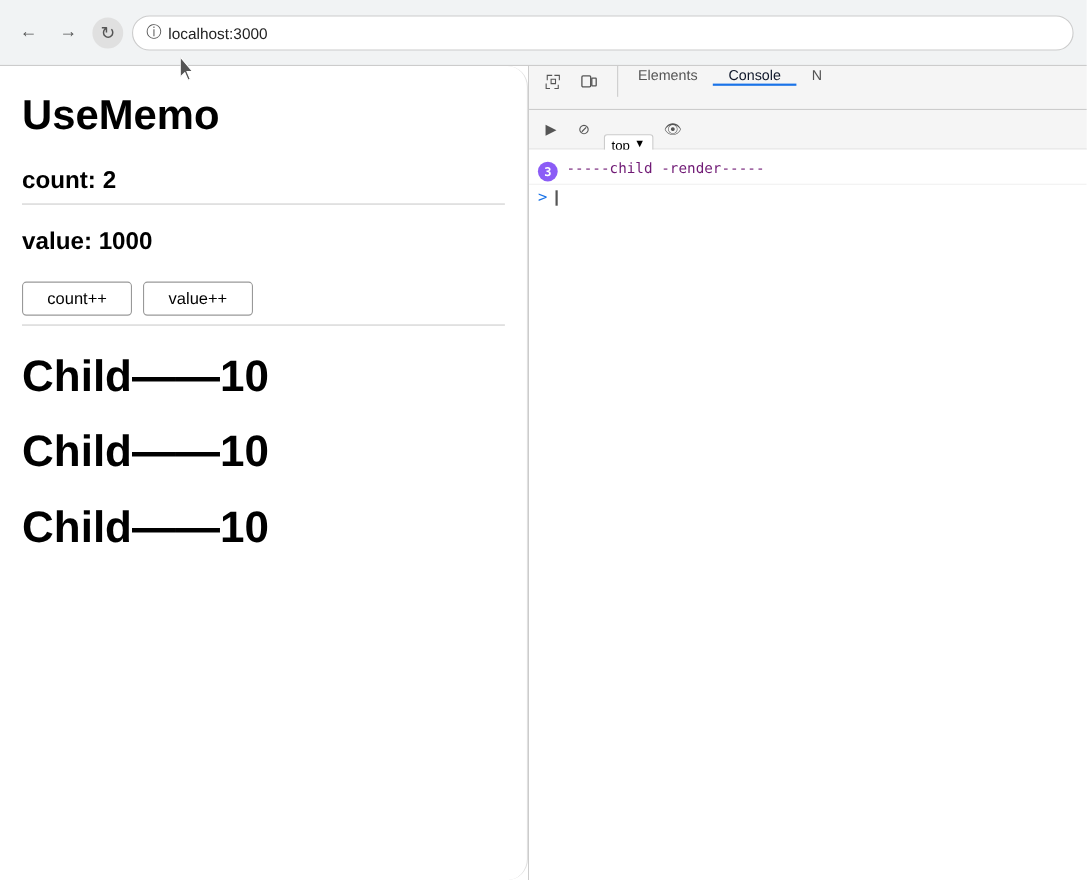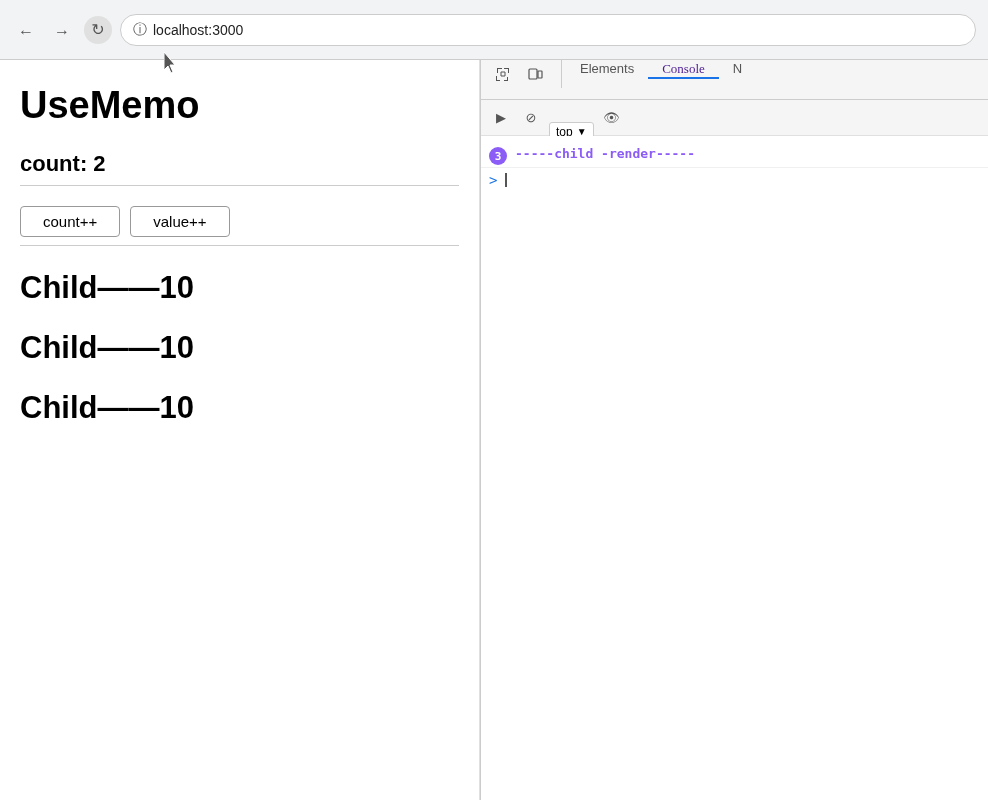--- a/index.html
+++ b/index.html
@@ -51,20 +51,21 @@
       display: flex;
       height: calc(800px - 60px);
     }
 
     
     .app-content {
       width: 480px;
       padding: 24px 20px;
       border-right: 1px solid #e0e0e0;
       overflow-y: auto;
+      border-radius: 19px;
     }
 
     .app-title {
       font-size: 38px;
       font-weight: bold;
       margin-bottom: 24px;
     }
 
     .app-count {
       font-size: 22px;
@@ -94,21 +95,21 @@
       padding: 6px 22px;
       border: 1px solid #999;
       border-radius: 4px;
       background: #fff;
       font-size: 15px;
       cursor: pointer;
       font-family: Arial, sans-serif;
     }
 
     .child-item {
-      font-size: 31px;
+      font-size: 40px;
       font-weight: bold;
       margin-top: 24px;
     }
 
     
     .devtools-panel {
       flex: 1;
       background: #fff;
       display: flex;
       flex-direction: column;
@@ -150,23 +151,22 @@
       display: flex;
       align-items: center;
       font-size: 13px;
       color: #555;
       cursor: pointer;
       border-bottom: 2px solid transparent;
       position: relative;
       top: 1px;
     }
     .dt-tab.active {
-      color: #4c1d95;
+      color: #0f172a;
       border-bottom: 2px solid #1a73e8;
-      font-family: Liberation Serif, serif;
     }
 
     .devtools-toolbar {
       height: 36px;
       background: #f5f5f5;
       border-bottom: 1px solid #e0e0e0;
       display: flex;
       align-items: center;
       padding: 0 8px;
       gap: 6px;
@@ -232,22 +232,21 @@
       font-size: 11px;
       display: flex;
       align-items: center;
       justify-content: center;
       font-weight: bold;
       flex-shrink: 0;
       margin-top: 1px;
     }
 
     .console-text {
-      color: #8b5cf6;
-      font-weight: bold;
+      color: #701a75;
     }
 
     .console-prompt {
       display: flex;
       align-items: center;
       padding: 4px 8px;
       gap: 8px;
       font-family: monospace;
       font-size: 13px;
     }
@@ -283,20 +282,21 @@
   </div>
 
   <div class="main-layout">
 
     <div class="app-content">
       <div class="app-title">UseMemo</div>
 
       <div class="app-count">count: 2</div>
       <hr class="divider">
 
+      <div class="app-value">value: 1000</div>
 
       <div class="buttons-row">
         <button class="btn">count++</button>
         <button class="btn">value++</button>
       </div>
       <hr class="divider">
 
       <div class="child-item">Child——10</div>
       <div class="child-item">Child——10</div>
       <div class="child-item">Child——10</div>

